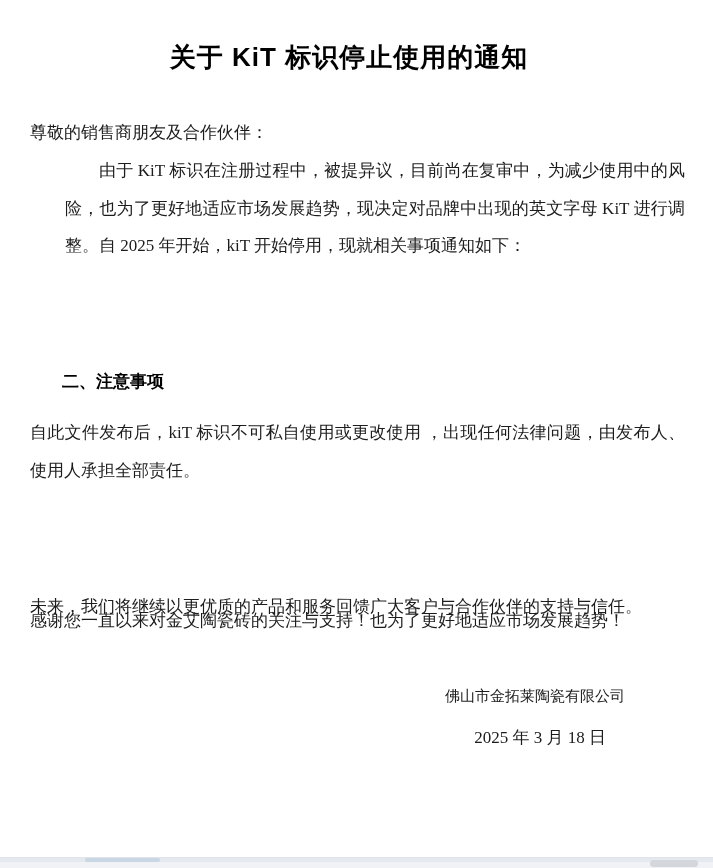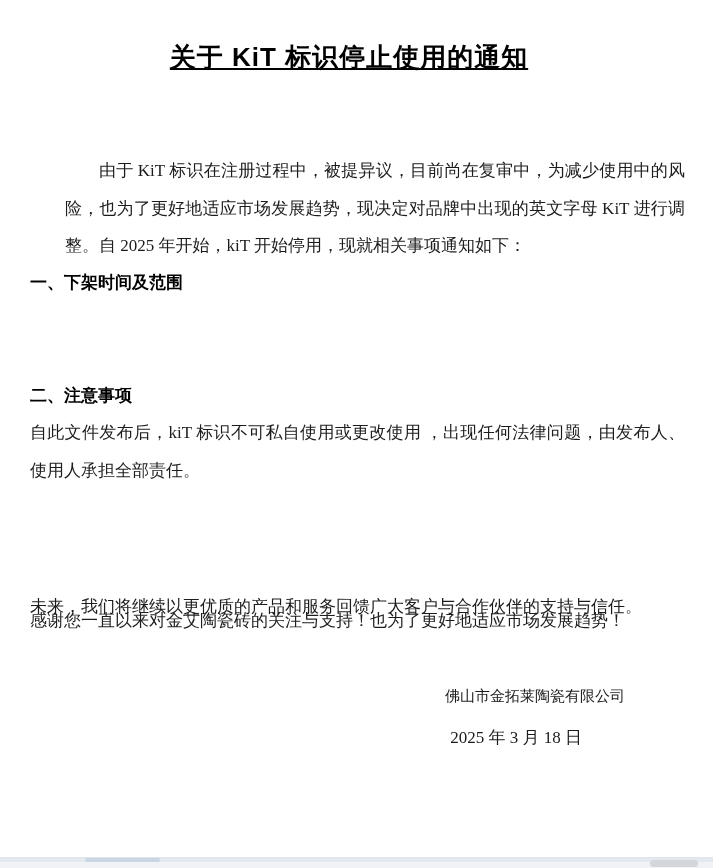--- a/index.html
+++ b/index.html
@@ -20,21 +20,20 @@
     position: absolute;
     top: 40px;
     left: 0;
     width: 698px;
     text-align: center;
     font-family: "Liberation Sans", "DejaVu Sans", sans-serif;
     font-size: 26px;
     font-weight: 700;
     letter-spacing: 1px;
     color: #000000;
-    text-decoration: underline;
   }
   .body-text {
     position: absolute;
     left: 30px;
     right: 28px;
     font-size: 17px;
     line-height: 37.5px;
     text-align: justify;
     color: #1c1c1c;
   }
@@ -42,39 +41,39 @@
   .intro         { top: 152px; text-indent: 2em; margin-left: 35px; }
   .sec-heading {
     font-family: "Liberation Sans", "DejaVu Sans", sans-serif;
     font-weight: 700;
     text-align: left;
     color: #000000;
   }
   .heading-1     { top: 264px; }
   .list-item-1   { top: 302px; }
   .list-item-2   { top: 339px; }
-  .heading-2     { top: 377px; }
+  .heading-2     { top: 363px; margin-left: 32px; }
   .para-1        { top: 414px; }
   .para-2        { top: 489px; }
   .para-3        { top: 588px; }
   .para-4        { top: 602px; }
   .signature-company {
     position: absolute;
     top: 678px;
     left: 0;
     right: 88px;
     text-align: right;
     font-size: 15px;
     line-height: 37.5px;
   }
   .signature-date {
     position: absolute;
     top: 719px;
     left: 0;
-    right: 131px;
+    right: 107px;
     text-align: right;
     font-size: 17px;
     line-height: 37.5px;
   }
   
   .scrollbar-strip {
     position: absolute;
     left: 0;
     bottom: 0;
     width: 713px;
@@ -109,24 +108,24 @@
     background: #d3d6da;
   }
 </style>
 </head>
 <body>
 
 <div class="page">
 
   <div class="doc-title">关于 KiT 标识停止使用的通知</div>
 
+  <div class="body-text salutation">尊敬的销售商朋友及合作伙伴：</div>
 
   <div class="body-text intro">由于 KiT 标识在注册过程中，被提异议，目前尚在复审中，为减少使用中的风险，也为了更好地适应市场发展趋势，现决定对品牌中出现的英文字母 KiT 进行调整。自 2025 年开始，kiT 开始停用，现就相关事项通知如下：</div>
 
-  <div class="body-text sec-heading heading-1">一、下架时间及范围</div>
 
 
 
   <div class="body-text sec-heading heading-2">二、注意事项</div>
 
   <div class="body-text para-1">自此文件发布后，kiT 标识不可私自使用或更改使用 ，出现任何法律问题，由发布人、使用人承担全部责任。</div>
 
 
   <div class="body-text para-3">未来，我们将继续以更优质的产品和服务回馈广大客户与合作伙伴的支持与信任。</div>
 

